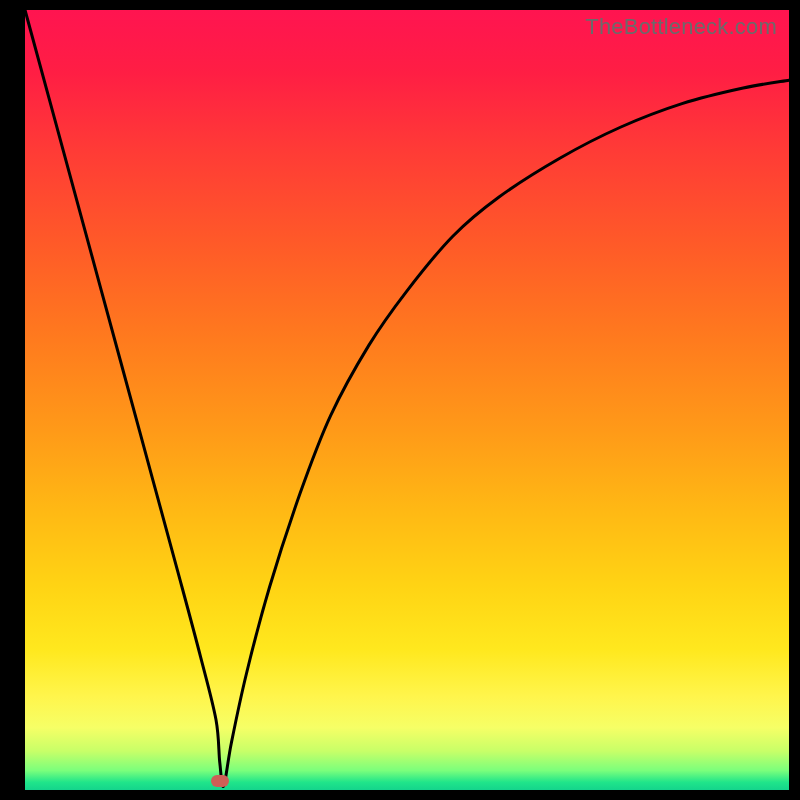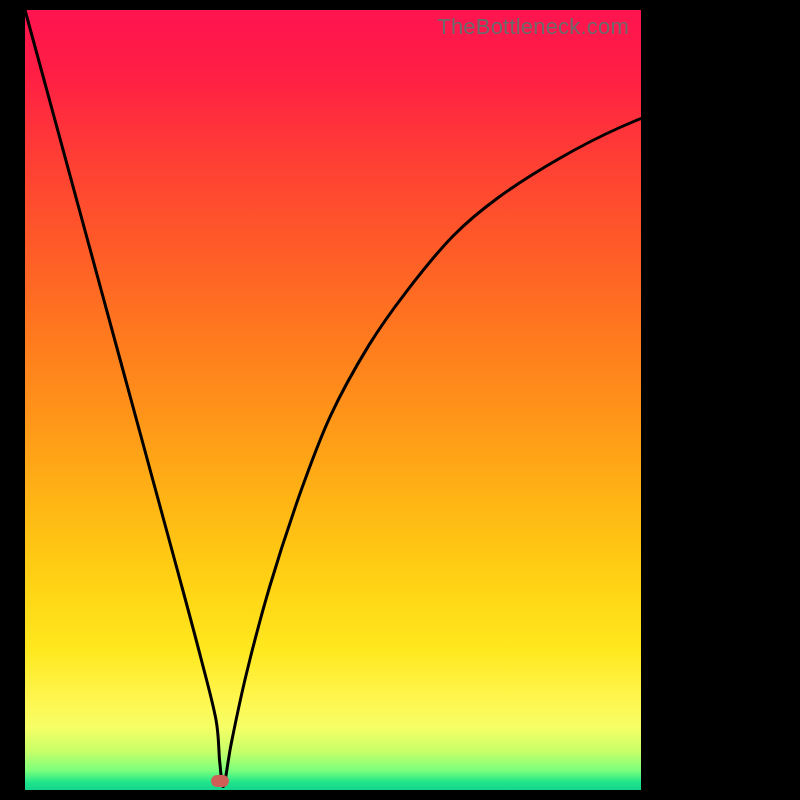--- a/index.html
+++ b/index.html
@@ -14,21 +14,21 @@
   .frame {
     position: relative;
     width: 800px;
     height: 800px;
     background: #000;
   }
   .plot {
     position: absolute;
     left: 25px;
     top: 10px;
-    width: 616px;
+    width: 764px;
     height: 780px;
     background: linear-gradient(to bottom,
       #ff1450 0%,
       #ff1e44 8%,
       #ff3b36 18%,
       #ff5a28 30%,
       #ff7a1e 42%,
       #ff9a18 54%,
       #ffb814 64%,
       #ffd414 74%,

